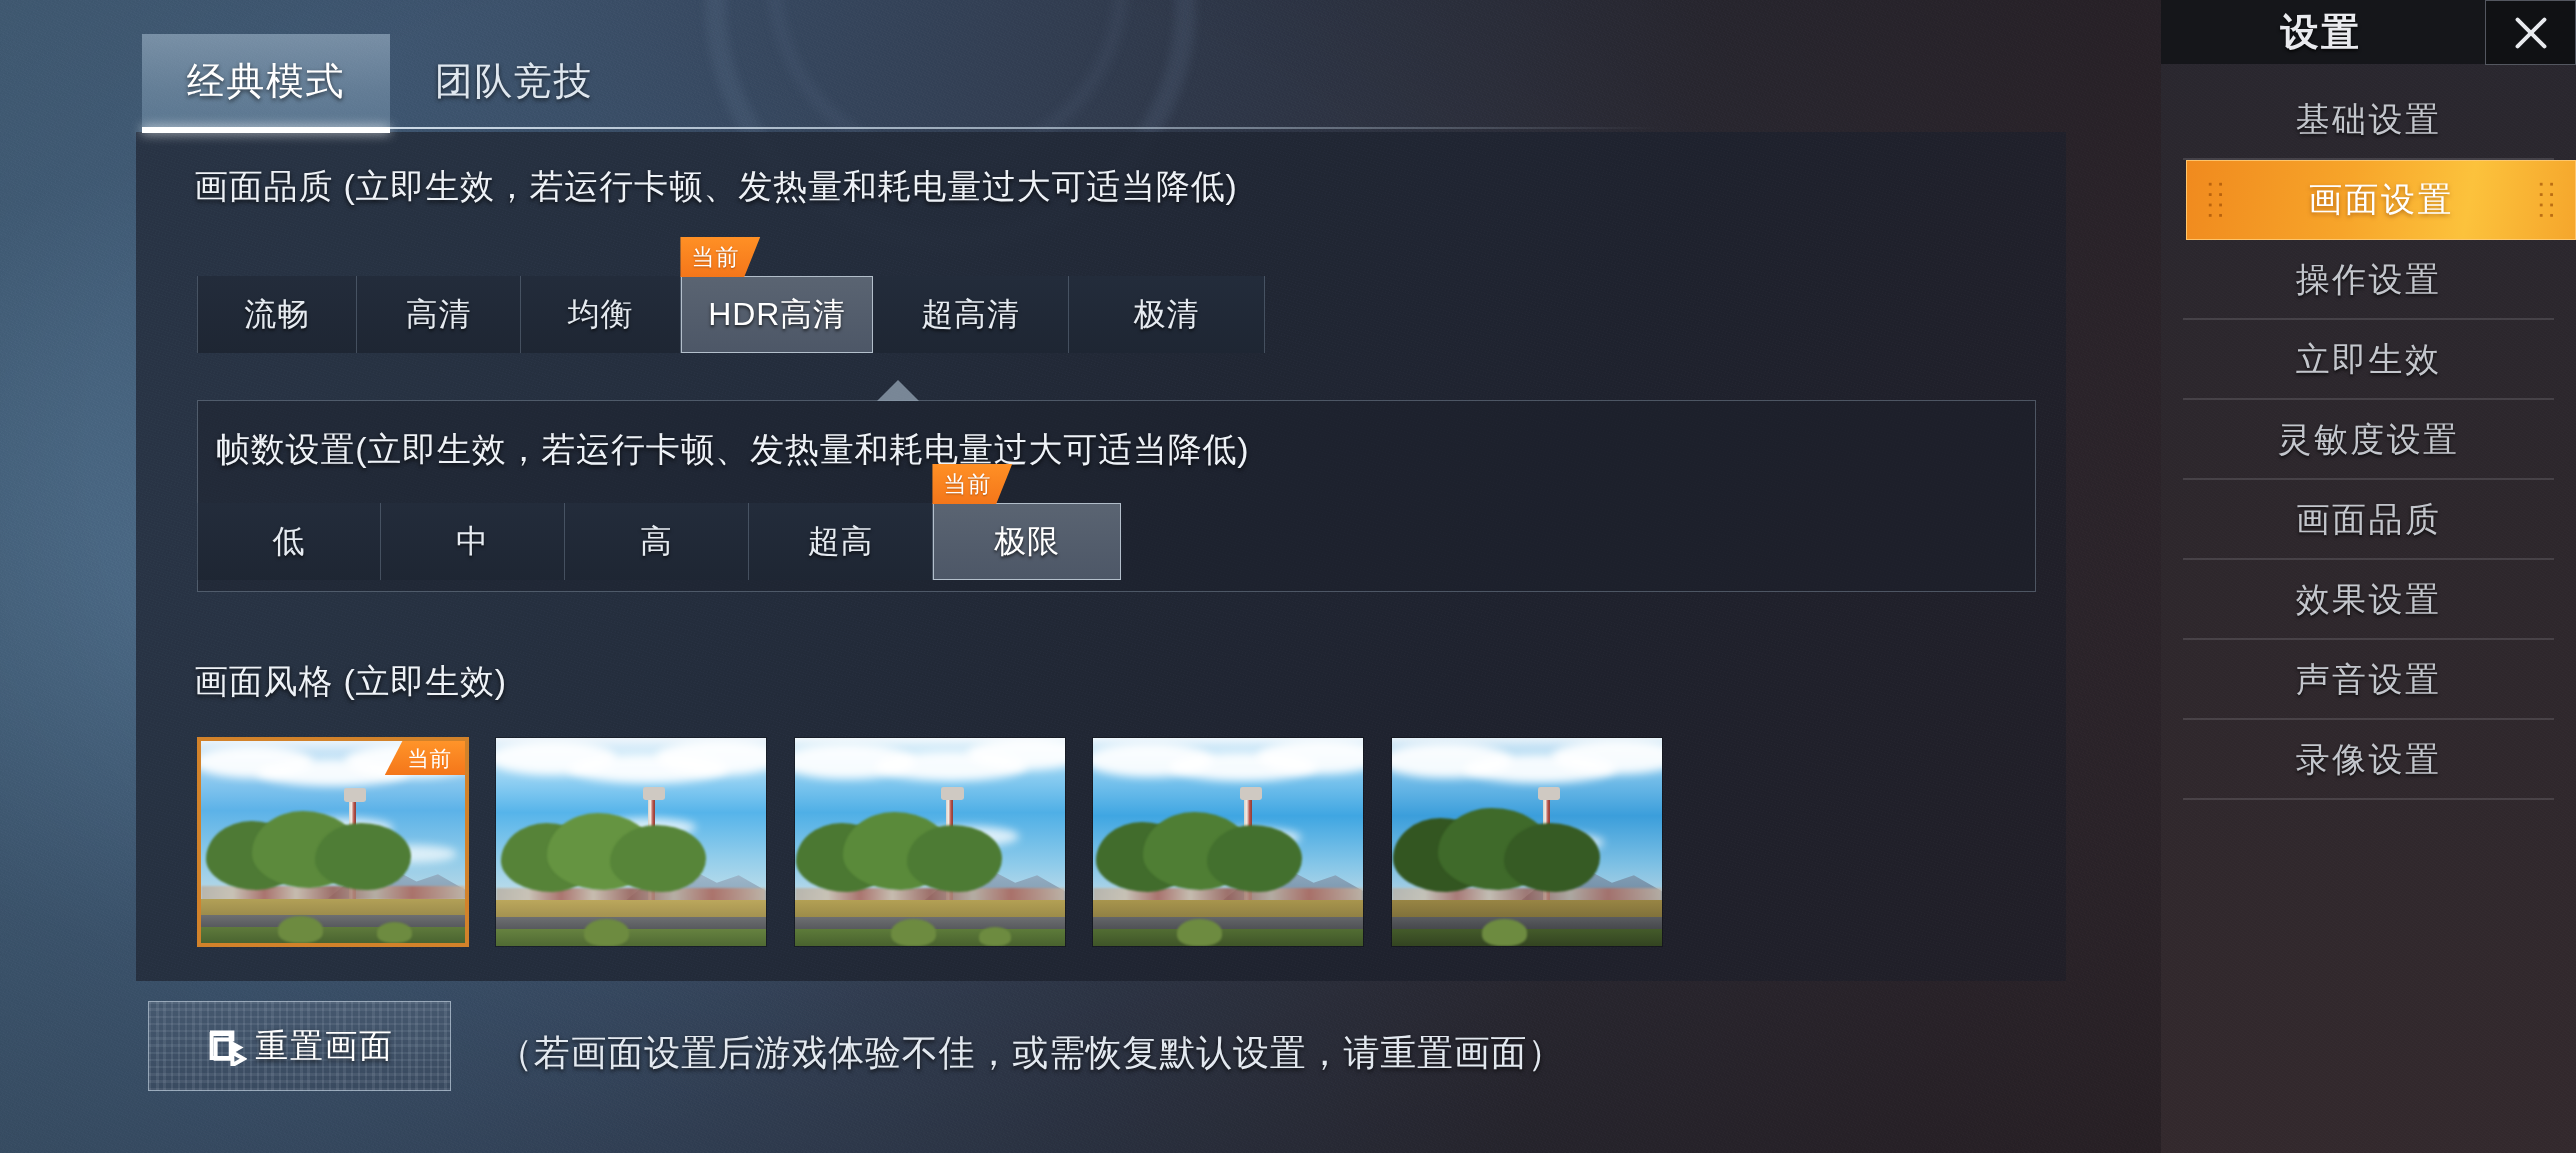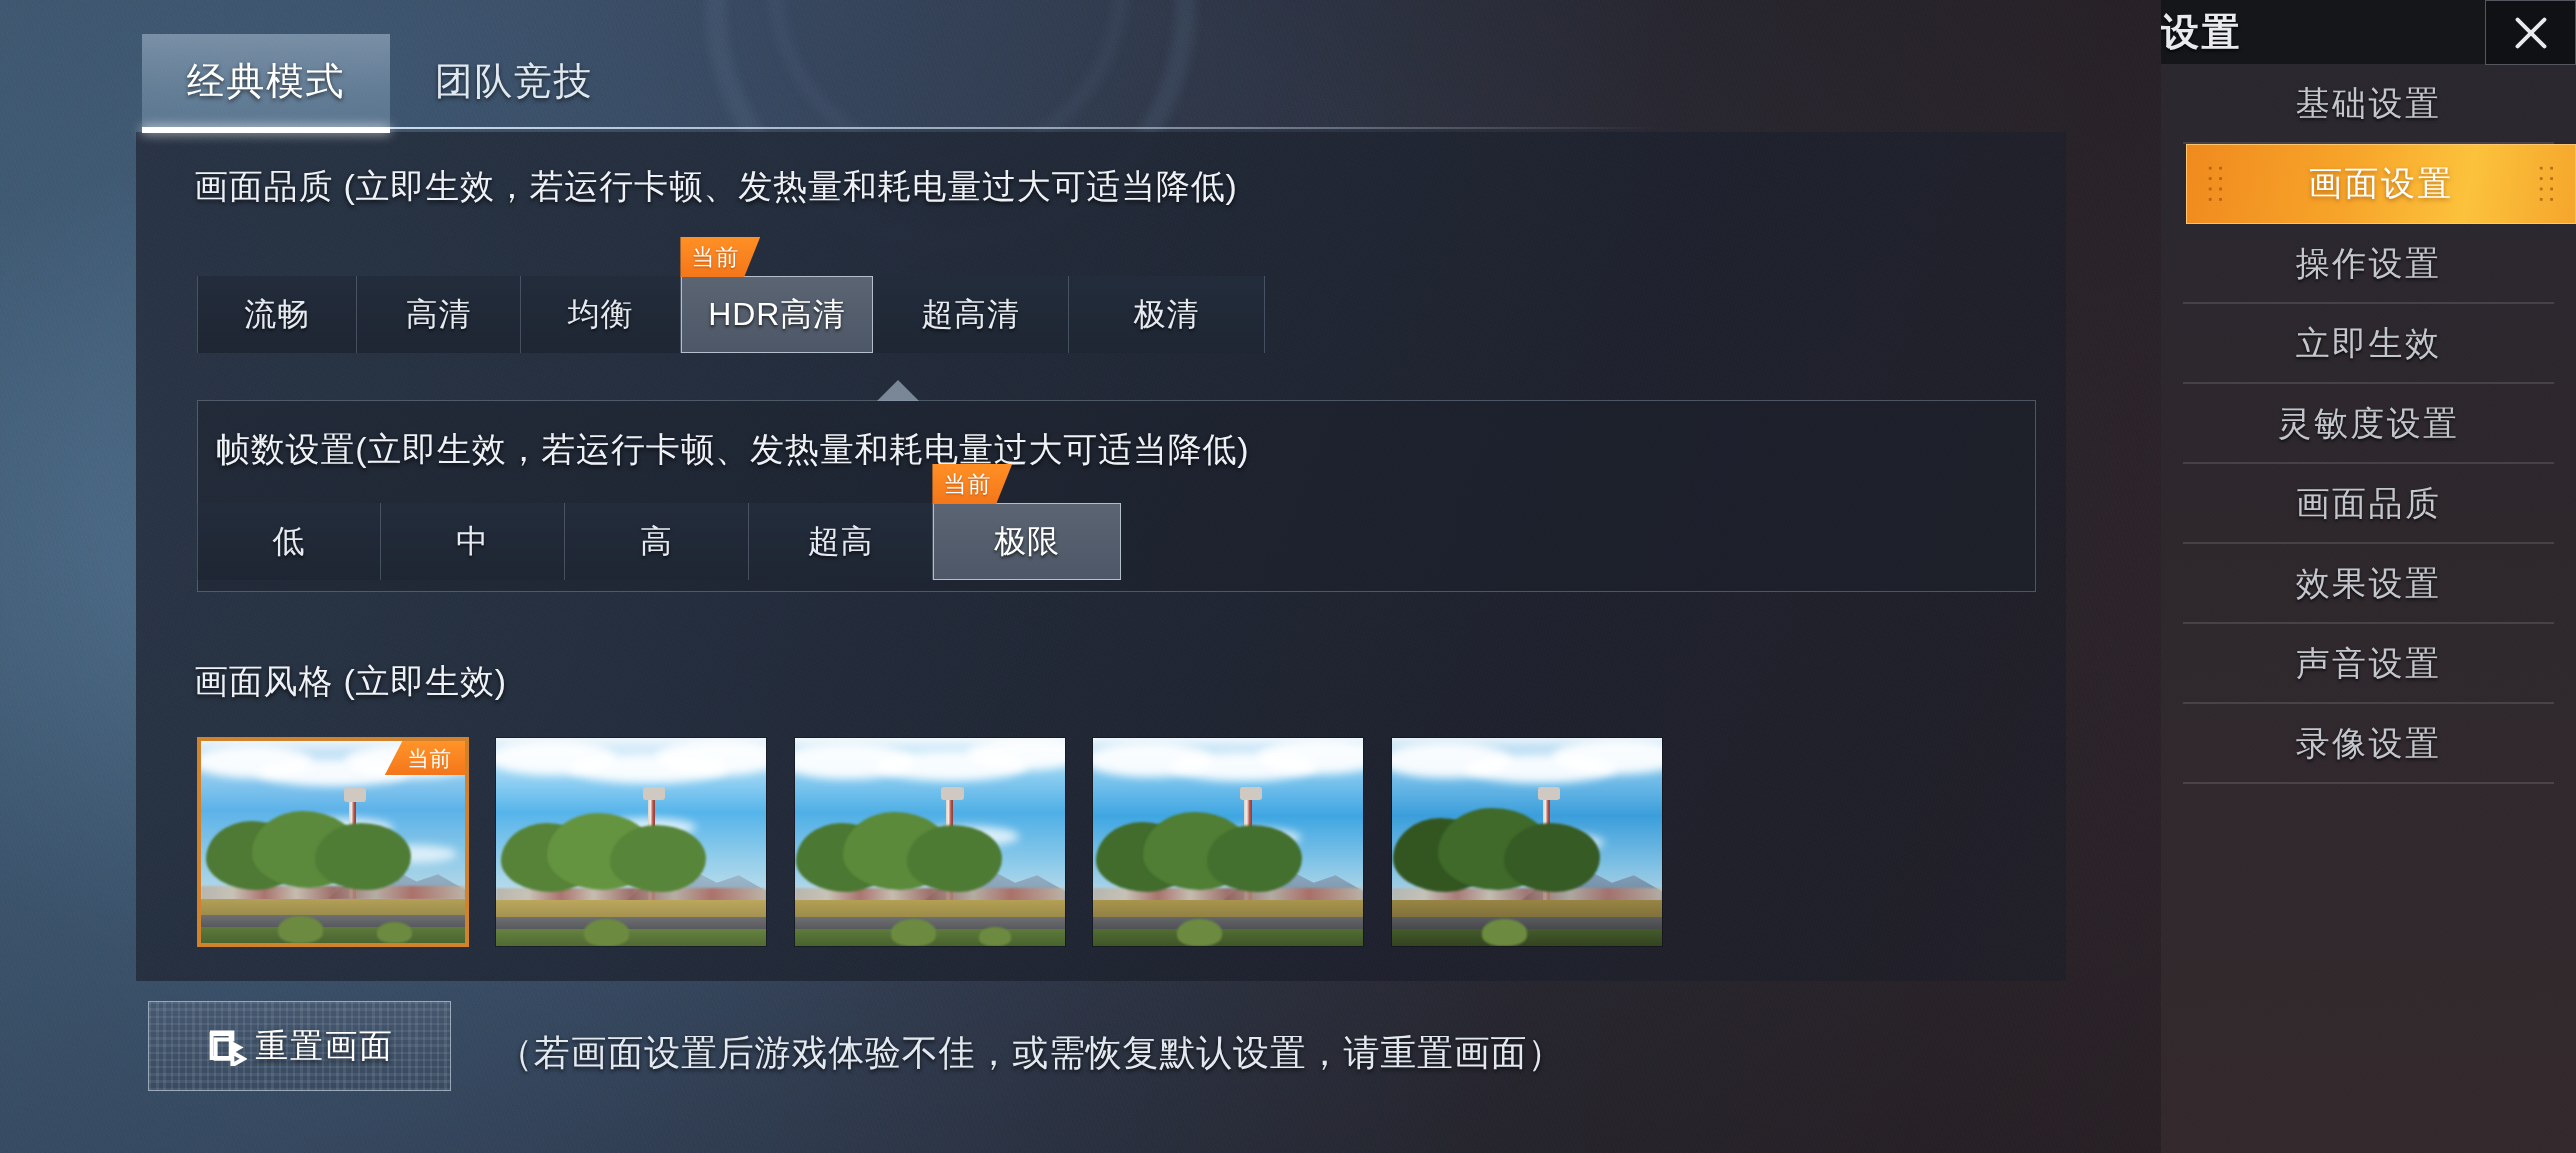--- a/index.html
+++ b/index.html
@@ -366,21 +366,21 @@
     left: 0; top: 0;
     width: 415px; height: 64px;
     background: #15161a;
     display: flex;
     align-items: center;
   }
   .sidebar-title {
     position: absolute;
     left: 0;
     width: 320px;
-    text-align: left;
+    text-align: center;
     font-size: 38px;
     font-weight: bold;
     color: #e9eaee;
     letter-spacing: 2.4px;
     text-shadow: 0 1.6px 3.2px rgba(0,0,0,0.8);
     font-family: Liberation Mono, monospace;
   }
   .close-btn {
     position: absolute;
     right: 0px;
@@ -398,21 +398,21 @@
     content: "";
     position: absolute;
     left: 0; top: 19px;
     width: 42px; height: 4px;
     background: #e8eaee;
     border-radius: 2.4px;
   }
   .close-x::before { transform: rotate(45deg); }
   .close-x::after  { transform: rotate(-45deg); }
 
-  .side-list { position: absolute; left: 0; top: 64px; width: 415px; }
+  .side-list { position: absolute; left: 0; top: 80px; width: 415px; }
   .side-item {
     position: relative;
     height: 80px;
     display: flex;
     align-items: center;
     justify-content: center;
     font-size: 34px;
     color: #c3c6cc;
     letter-spacing: 2.4px;
     text-shadow: 0 1.6px 3.2px rgba(0,0,0,0.75);

